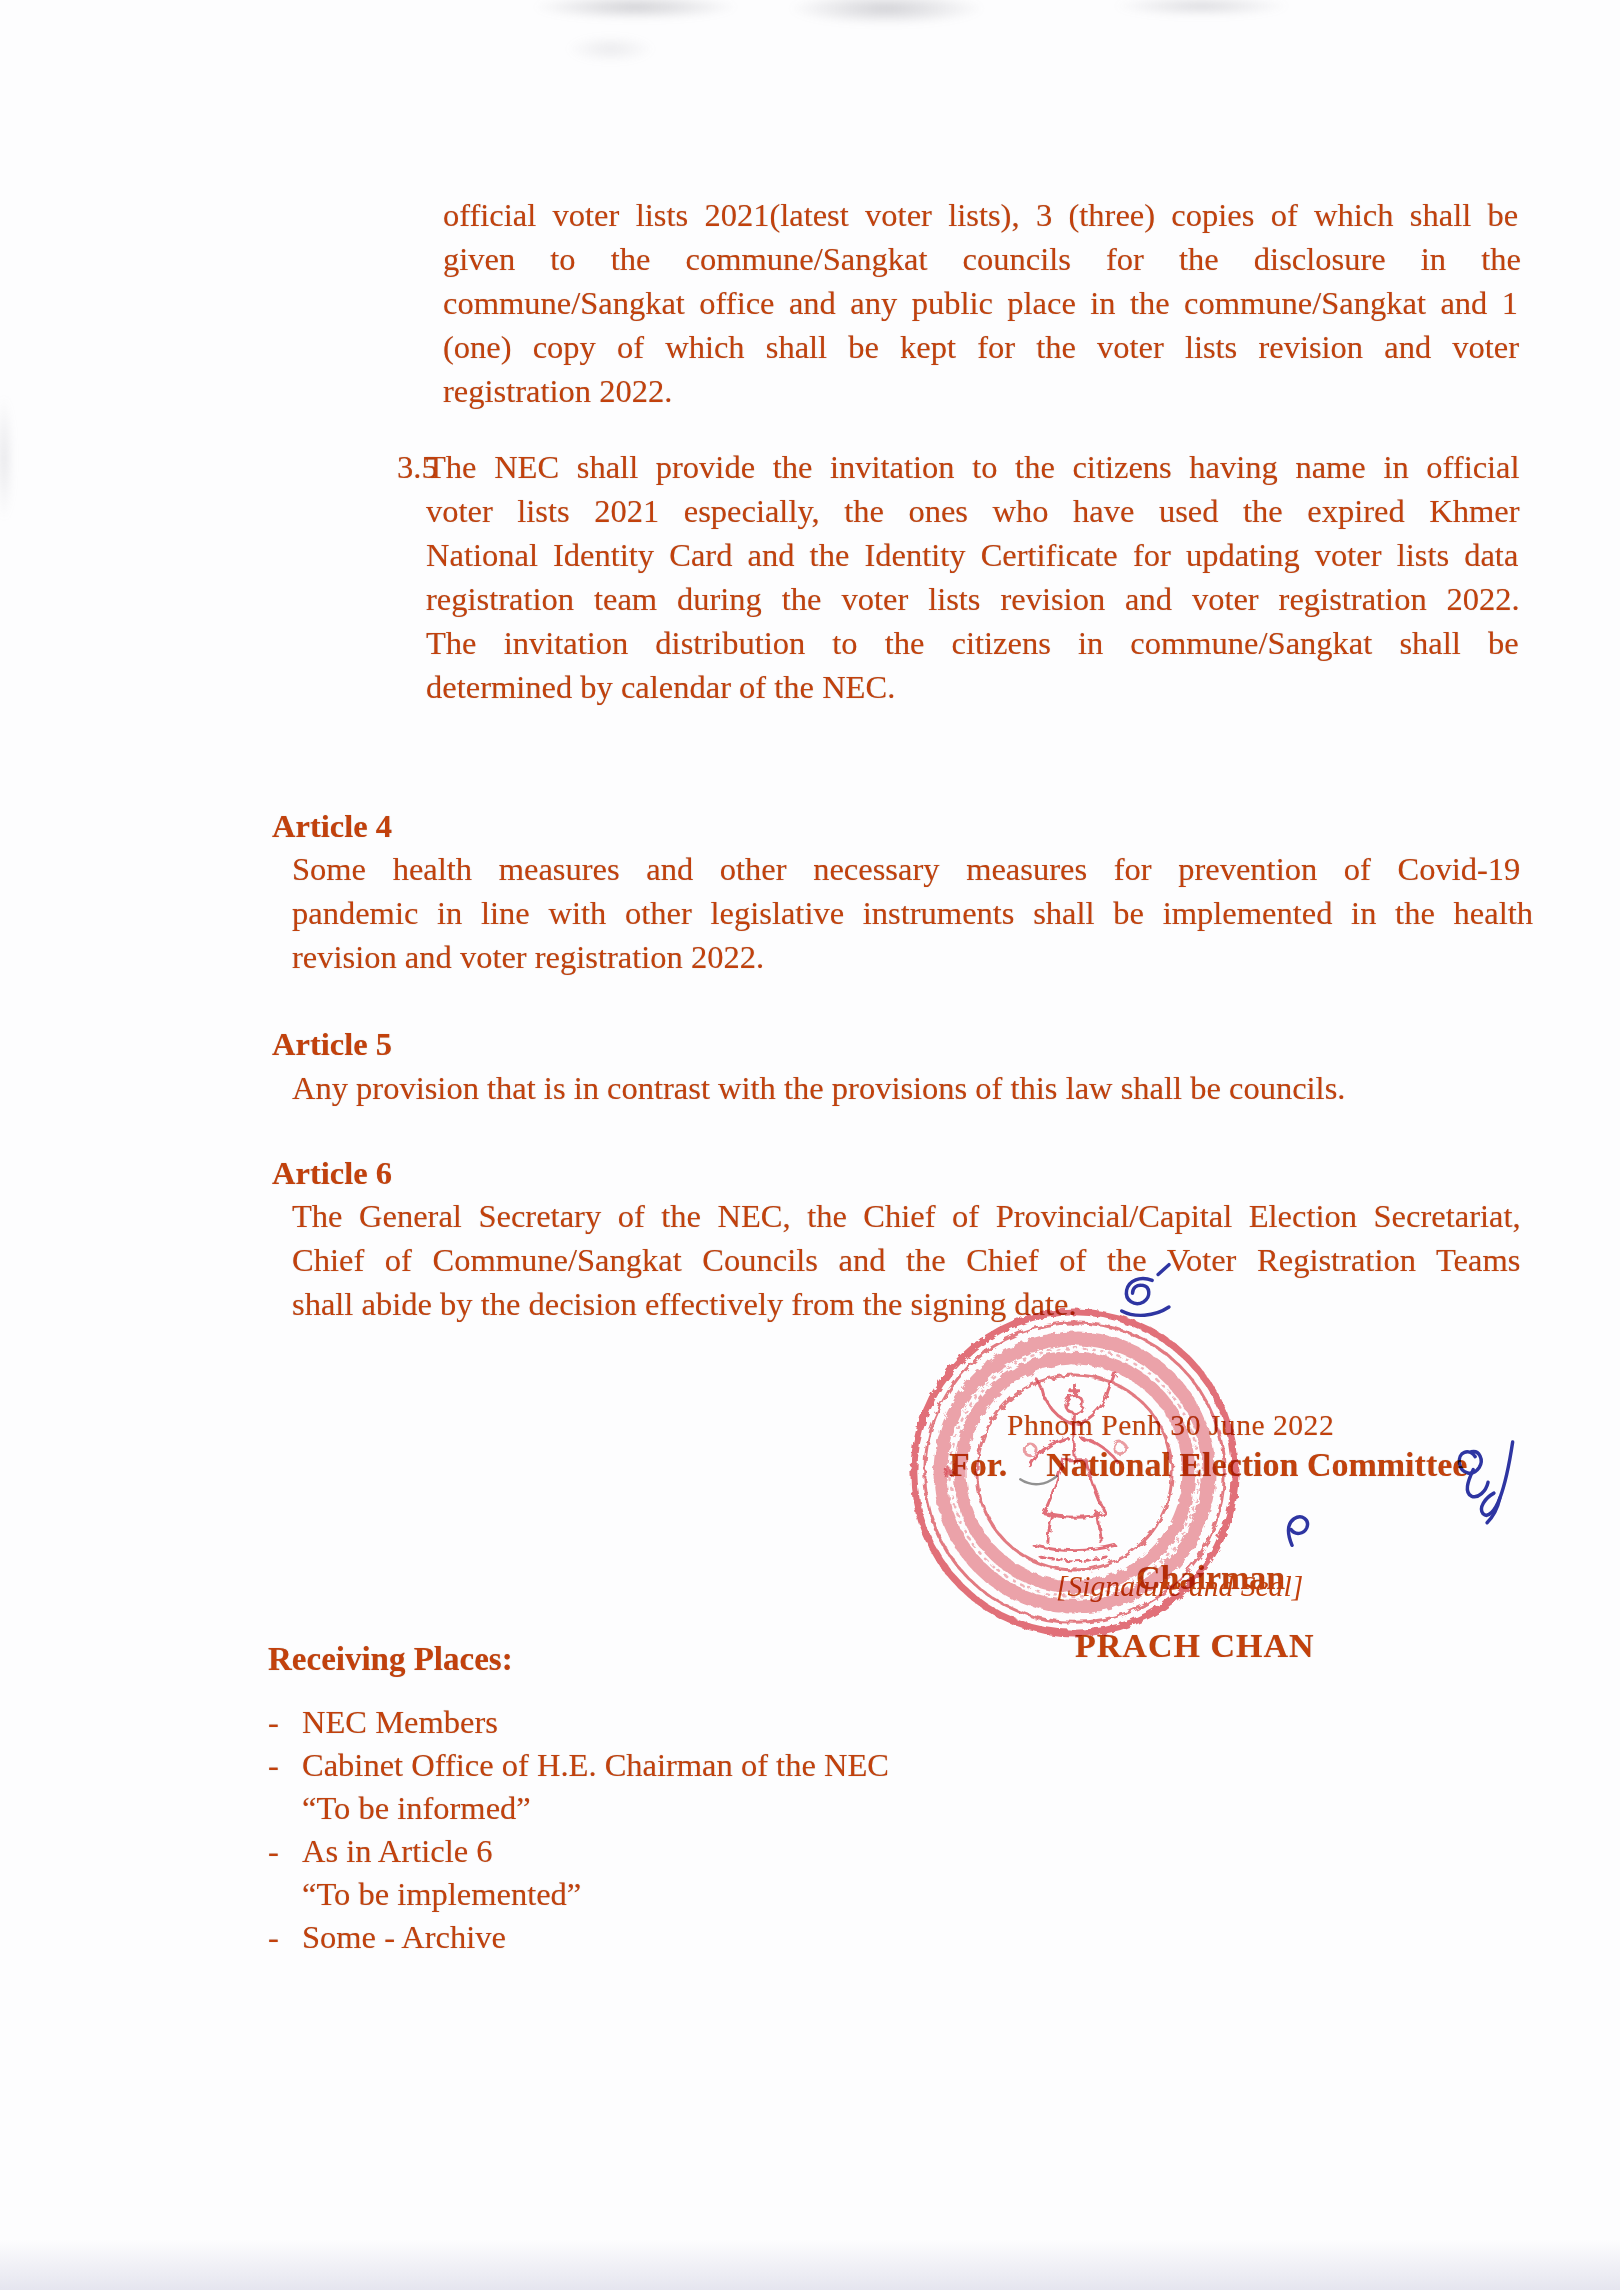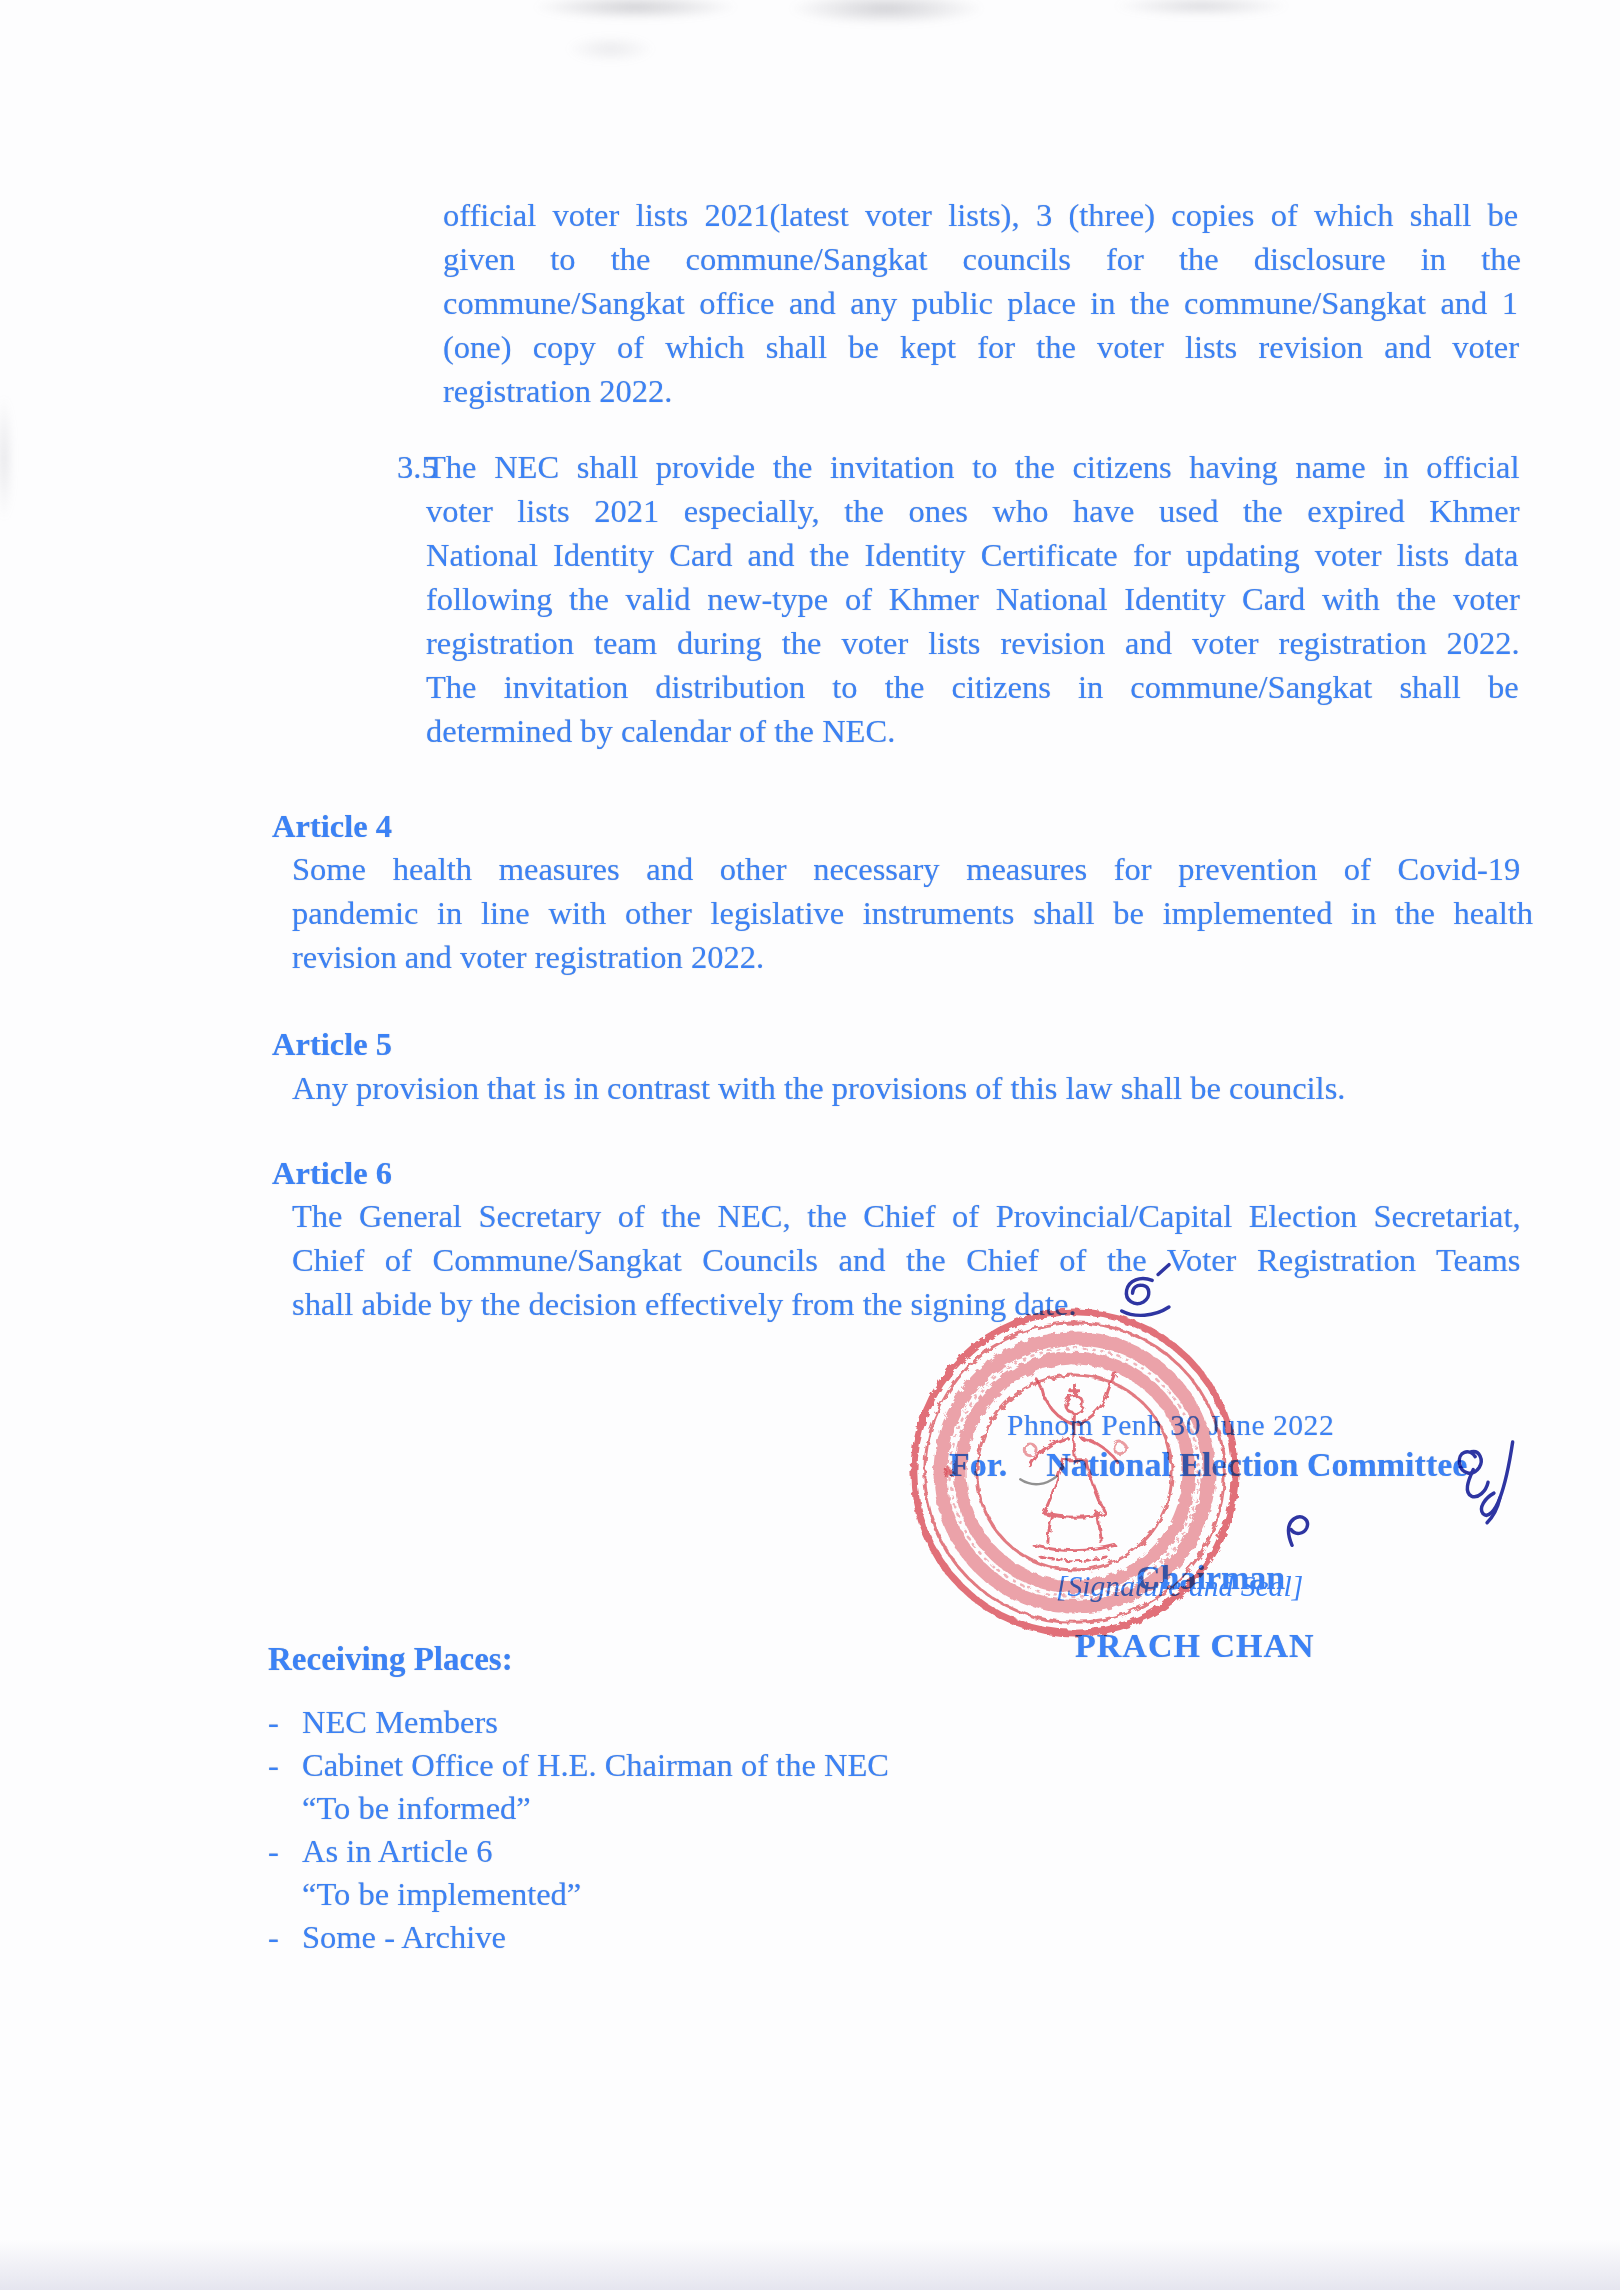--- a/index.html
+++ b/index.html
@@ -1,20 +1,20 @@
 <!DOCTYPE html>
 <html><head>
 <meta charset="utf-8">
 <style>
   * { margin:0; padding:0; box-sizing:border-box; }
   html,body { background:#ffffff; }
   .page {
     position:relative; width:1620px; height:2290px;
     background:#fdfdfe; overflow:hidden;
-    font-family:"Liberation Serif", serif; color:#3b82f6;
+    font-family:"Liberation Serif", serif; color:#c2410c;
   }
   .block { position:absolute; }
   .line {
     height:44px; line-height:44px; overflow:visible;
     font-size:32.5px; white-space:nowrap;
     text-shadow:0 0 1px rgba(40,40,40,.35);
   }
   .num {
     position:absolute; font-size:32.5px; line-height:44px;
     text-shadow:0 0 1px rgba(40,40,40,.35);
@@ -65,21 +65,20 @@
       <div class="line just" style="word-spacing: 6.3px;"><span>commune/Sangkat office and any public place in the commune/Sangkat and 1</span></div>
       <div class="line just" style="word-spacing: 13px;"><span>(one) copy of which shall be kept for the voter lists revision and voter</span></div>
       <div class="line"><span>registration 2022.</span></div>
     </div>
 
   <div class="num" style="left:397px; top:445px;">3.5</div>
   <div class="block" style="left:426px; top:445px; width:1093px;">
       <div class="line just" style="word-spacing: 9.5px;"><span>The NEC shall provide the invitation to the citizens having name in official</span></div>
       <div class="line just" style="word-spacing: 16.4px;"><span>voter lists 2021 especially, the ones who have used the expired Khmer</span></div>
       <div class="line just" style="word-spacing: 7px;"><span>National Identity Card and the Identity Certificate for updating voter lists data</span></div>
-      <div class="line just" style="word-spacing: 8.6px;"><span>following the valid new-type of Khmer National Identity Card with the voter</span></div>
       <div class="line just" style="word-spacing: 11.8px;"><span>registration team during the voter lists revision and voter registration 2022.</span></div>
       <div class="line just" style="word-spacing: 19px;"><span>The invitation distribution to the citizens in commune/Sangkat shall be</span></div>
       <div class="line"><span>determined by calendar of the NEC.</span></div>
     </div>
 
   <div class="heading" style="left:272px; top:806px;">Article 4</div>
   <div class="block" style="left:292px; top:847px; width:1228px;">
       <div class="line just" style="word-spacing: 18.5px;"><span>Some health measures and other necessary measures for prevention of Covid-19</span></div>
       <div class="line just" style="word-spacing: 10.6px;"><span>pandemic in line with other legislative instruments shall be implemented in the health</span></div>
       <div class="line"><span>revision and voter registration 2022.</span></div>

